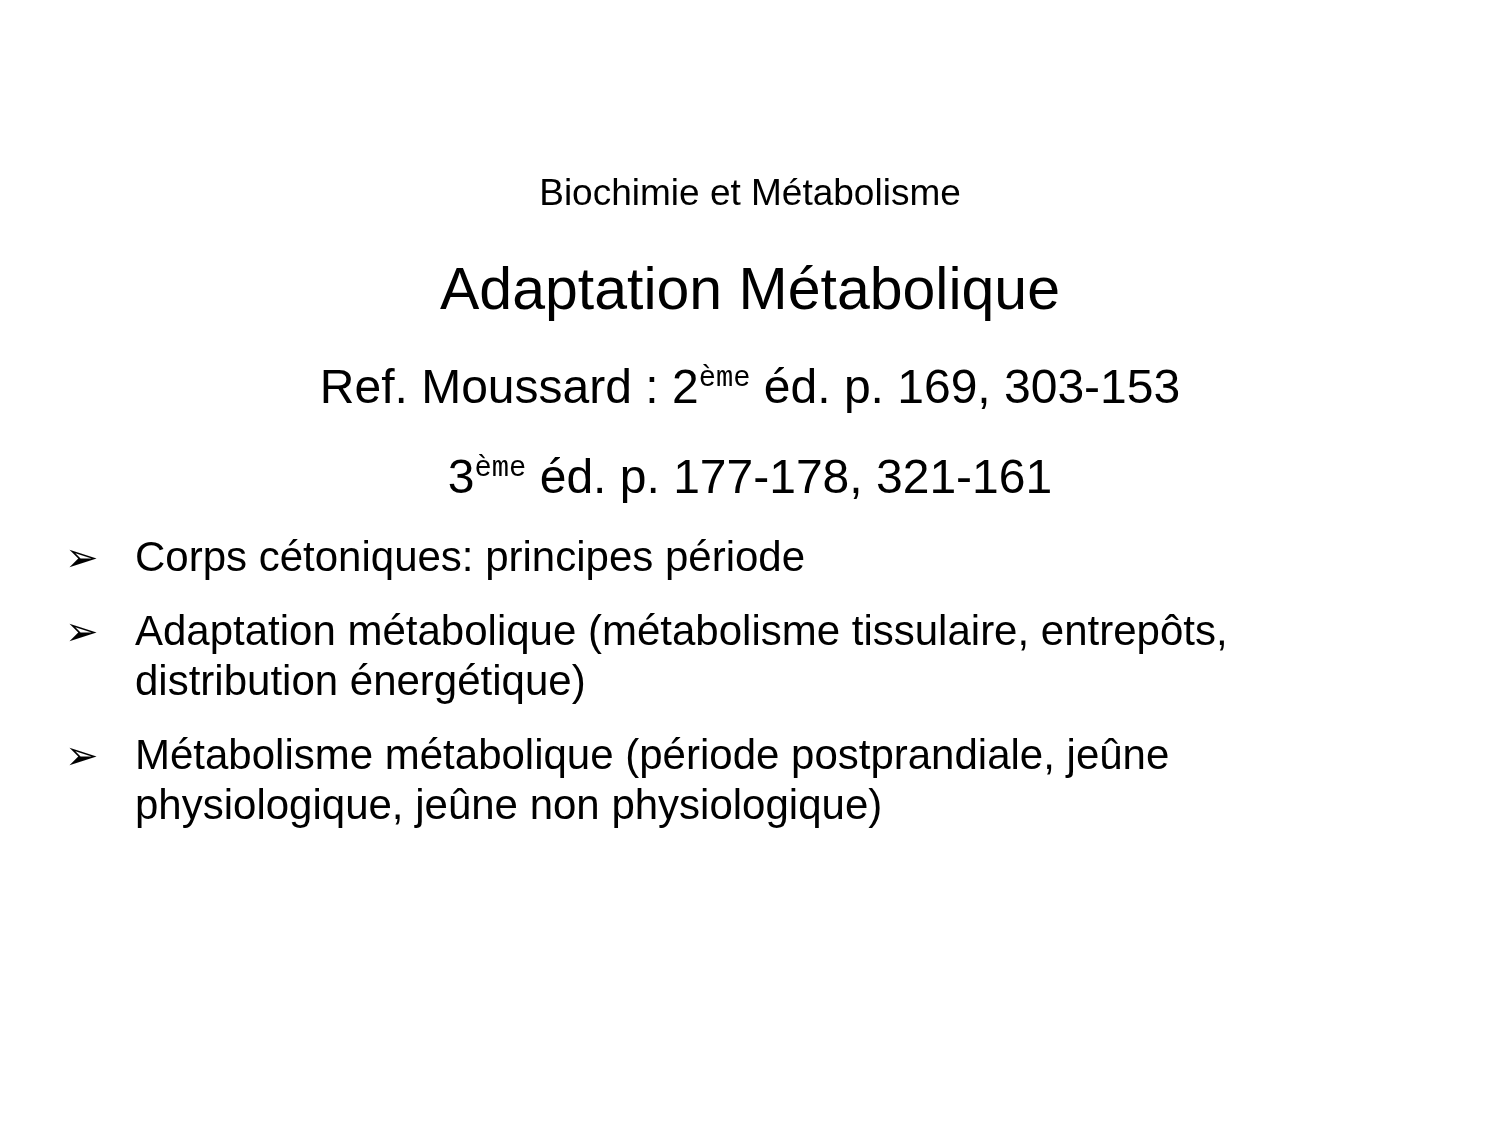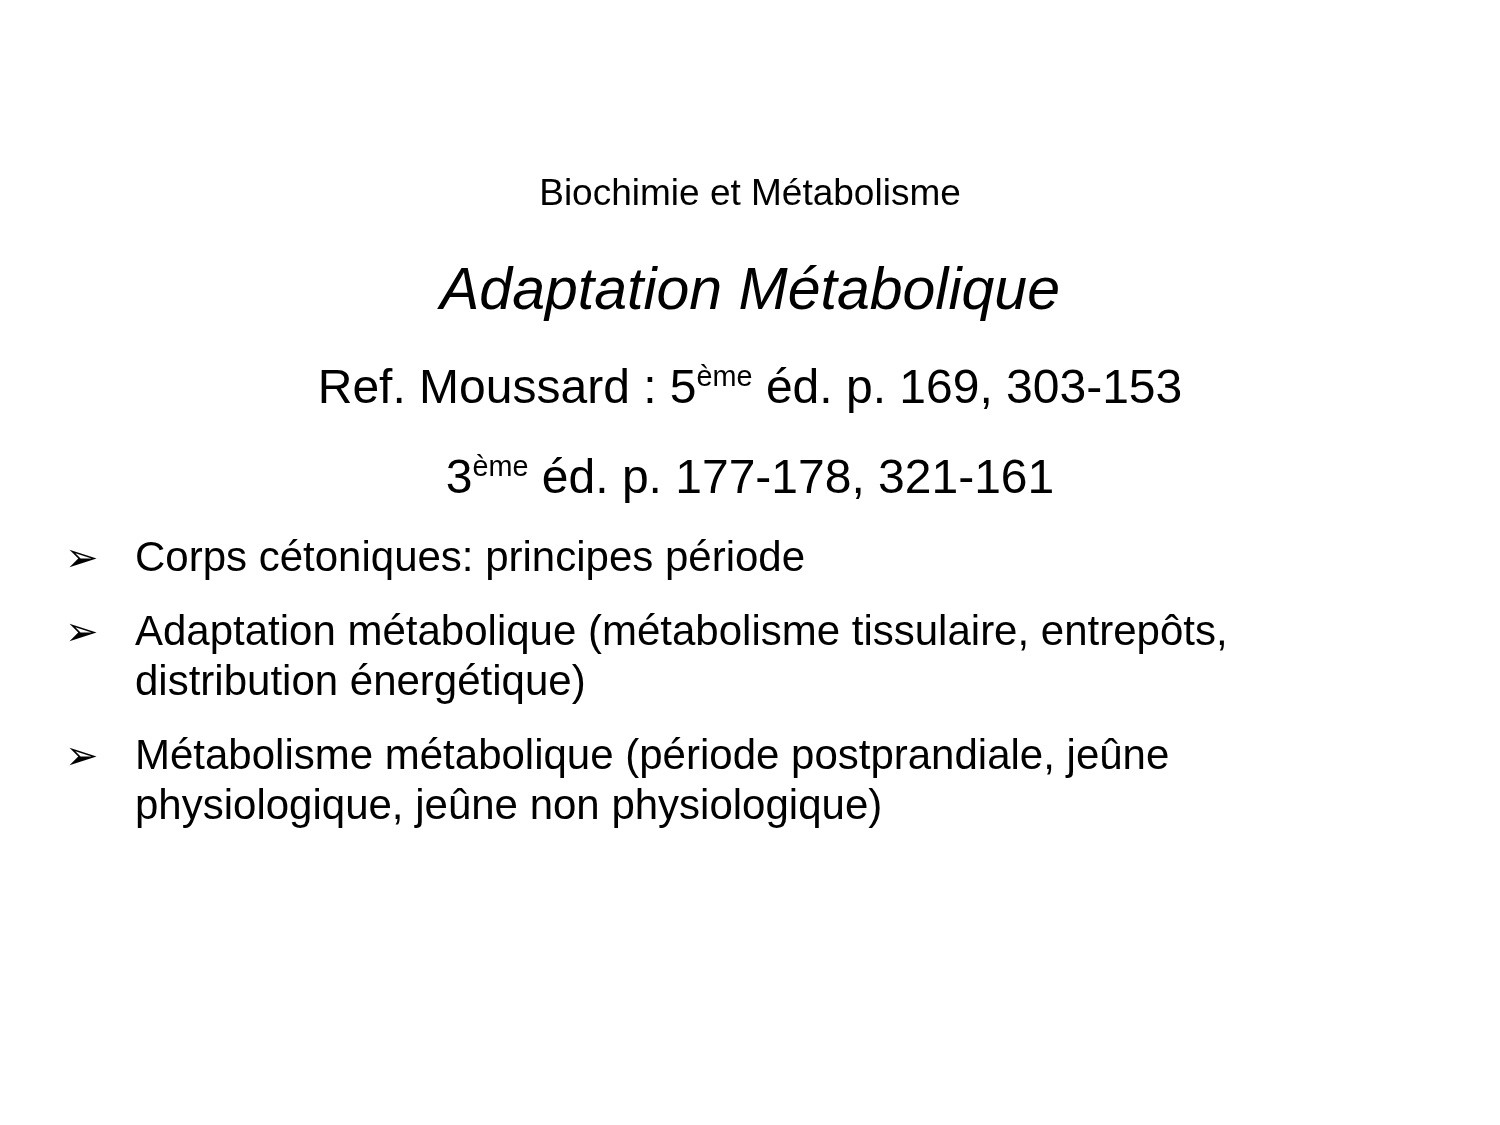--- a/index.html
+++ b/index.html
@@ -24,29 +24,29 @@
     text-align: center;
     line-height: 1.2;
   }
   .header-line {
     top: 171px;
     font-size: 37px;
   }
   .main-title {
     top: 254px;
     font-size: 59px;
-    font-style: italic;
   }
   .ref-line { font-size: 48px; }
   .ref-1 { top: 358px; }
   .ref-2 { top: 448px; }
   sup.ord {
     font-size: 0.6em;
     line-height: 0;
     vertical-align: super;
+    font-family: Liberation Mono, monospace;
   }
   .bullets {
     position: absolute;
     top: 532px;
     left: 0;
     right: 0;
     list-style: none;
   }
   .bullet {
     display: flex;
@@ -68,21 +68,21 @@
 </head>
 <body>
 
 <div class="slide" style="background: rgb(255, 255, 255); color: rgb(0, 0, 0);">
 
   <div class="centered header-line">Biochimie et Métabolisme</div>
 
   <div class="centered main-title">Adaptation Métabolique</div>
 
   <div class="centered ref-line ref-1">
-    <span>Ref. Moussard : 5</span><sup class="ord">ème</sup><span> éd. p. 169, 303-153</span>
+    <span>Ref. Moussard : 2</span><sup class="ord">ème</sup><span> éd. p. 169, 303-153</span>
   </div>
 
   <div class="centered ref-line ref-2">
     <span>3</span><sup class="ord">ème</sup><span> éd. p. 177-178, 321-161</span>
   </div>
 
   <ul class="bullets">
     <li class="bullet">
       <span class="bullet-marker">➢</span>
       <span class="bullet-text">Corps cétoniques: principes période</span>

